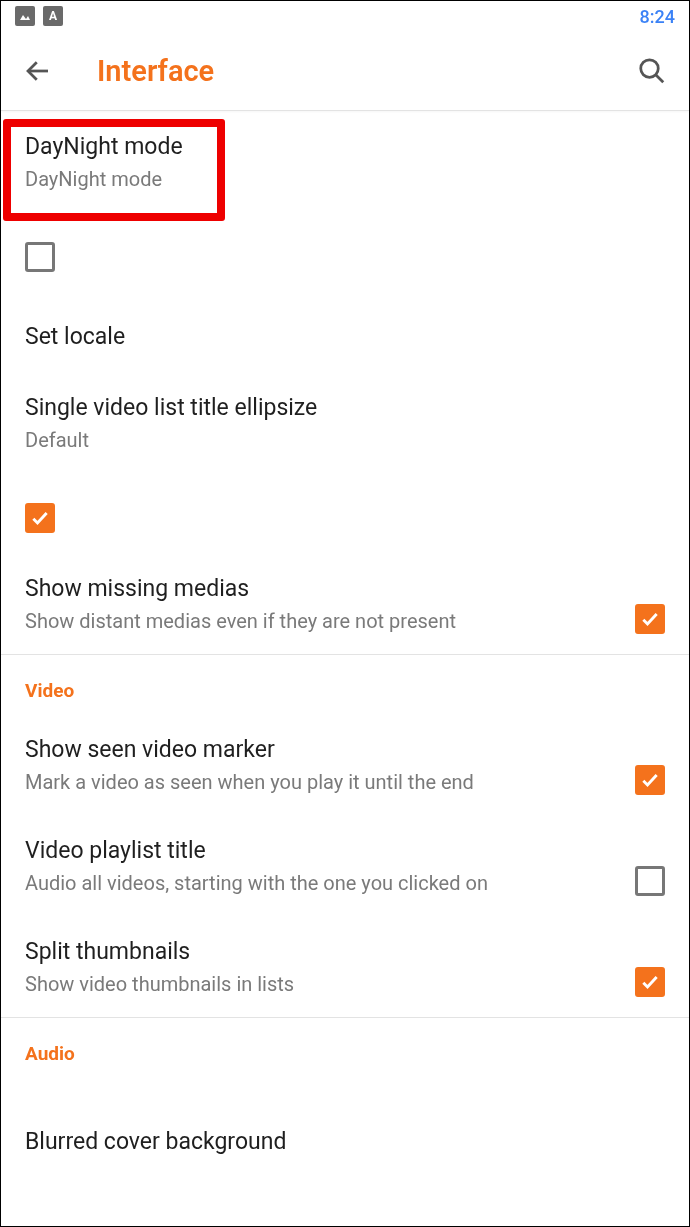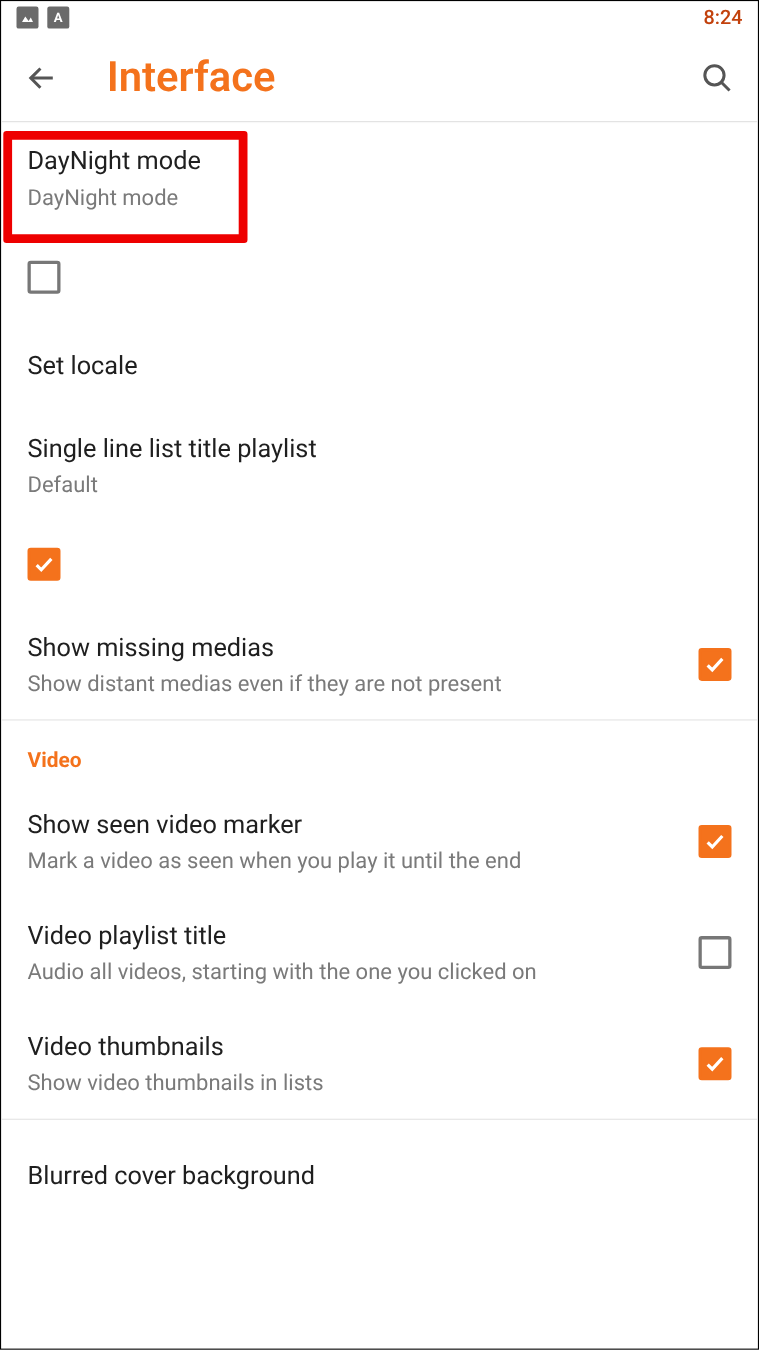--- a/index.html
+++ b/index.html
@@ -24,43 +24,43 @@
       width: 20px; height: 20px;
       background: #6a6a6a;
       display: inline-flex;
       align-items: center;
       justify-content: center;
       color: #fff;
       font-size: 12px;
       font-weight: bold;
       border-radius: 2px;
     }
-    .status-time { font-size: 18px; color: #c2410c; font-weight: 500; }
+    .status-time { font-size: 18px; color: #3b82f6; font-weight: 500; }
     .app-bar {
       height: 80px;
       display: flex;
       align-items: center;
       padding: 0 20px;
       border-bottom: 1px solid #e3e3e3;
       box-shadow: 0 1px 2px rgba(0,0,0,0.04);
     }
     .back-button { width: 34px; height: 34px; display: flex; align-items: center; justify-content: center; color: #555; }
     .app-title {
-      font-size: 38px;
+      font-size: 29px;
       font-weight: 600;
       color: #f4721c;
       margin-left: 42px;
       flex: 1;
     }
     .search-button { width: 34px; height: 34px; display: flex; align-items: center; justify-content: center; color: #555; }
     .content { }
     .setting {
       padding: 20px 24px;
       display: flex;
-      align-items: center;
+      align-items: flex-end;
       min-height: 80px;
     }
     .setting-left { flex: 1; padding-right: 16px; }
     .setting-title { font-size: 23px; color: #1f1f1f; line-height: 1.35; }
     .setting-sub { font-size: 20px; color: #7a7a7a; margin-top: 4px; line-height: 1.3; }
     .checkbox {
       width: 30px; height: 30px;
       border: 3px solid #777;
       border-radius: 3px;
       display: inline-flex;
@@ -136,21 +136,21 @@
   </div>
 
   <div class="setting">
     <div class="setting-left">
       <div class="setting-title">Set locale</div>
     </div>
   </div>
 
   <div class="setting">
     <div class="setting-left">
-      <div class="setting-title">Single line list title playlist</div>
+      <div class="setting-title">Single video list title ellipsize</div>
       <div class="setting-sub">Default</div>
     </div>
   </div>
 
   <div class="setting">
     <span class="checkbox checked">
       <svg width="20" height="20" viewBox="0 0 24 24" fill="none" stroke="#fff" stroke-width="3.5">
           <polyline points="4,13 9,18 20,6"></polyline>
         </svg>
     </span>
@@ -186,31 +186,32 @@
   <div class="setting">
     <div class="setting-left">
       <div class="setting-title">Video playlist title</div>
       <div class="setting-sub">Audio all videos, starting with the one you clicked on</div>
     </div>
     <span class="checkbox"></span>
   </div>
 
   <div class="setting">
     <div class="setting-left">
-      <div class="setting-title">Video thumbnails</div>
+      <div class="setting-title">Split thumbnails</div>
       <div class="setting-sub">Show video thumbnails in lists</div>
     </div>
     <span class="checkbox checked">
       <svg width="20" height="20" viewBox="0 0 24 24" fill="none" stroke="#fff" stroke-width="3.5">
           <polyline points="4,13 9,18 20,6"></polyline>
         </svg>
     </span>
   </div>
 
   <div class="divider"></div>
+  <div class="section-header">Audio</div>
 
   <div class="setting" style="padding-bottom:0">
     <div class="setting-left">
       <div class="setting-title">Blurred cover background</div>
     </div>
   </div>
 
 </div>
 
 <div class="highlight-box"></div>

